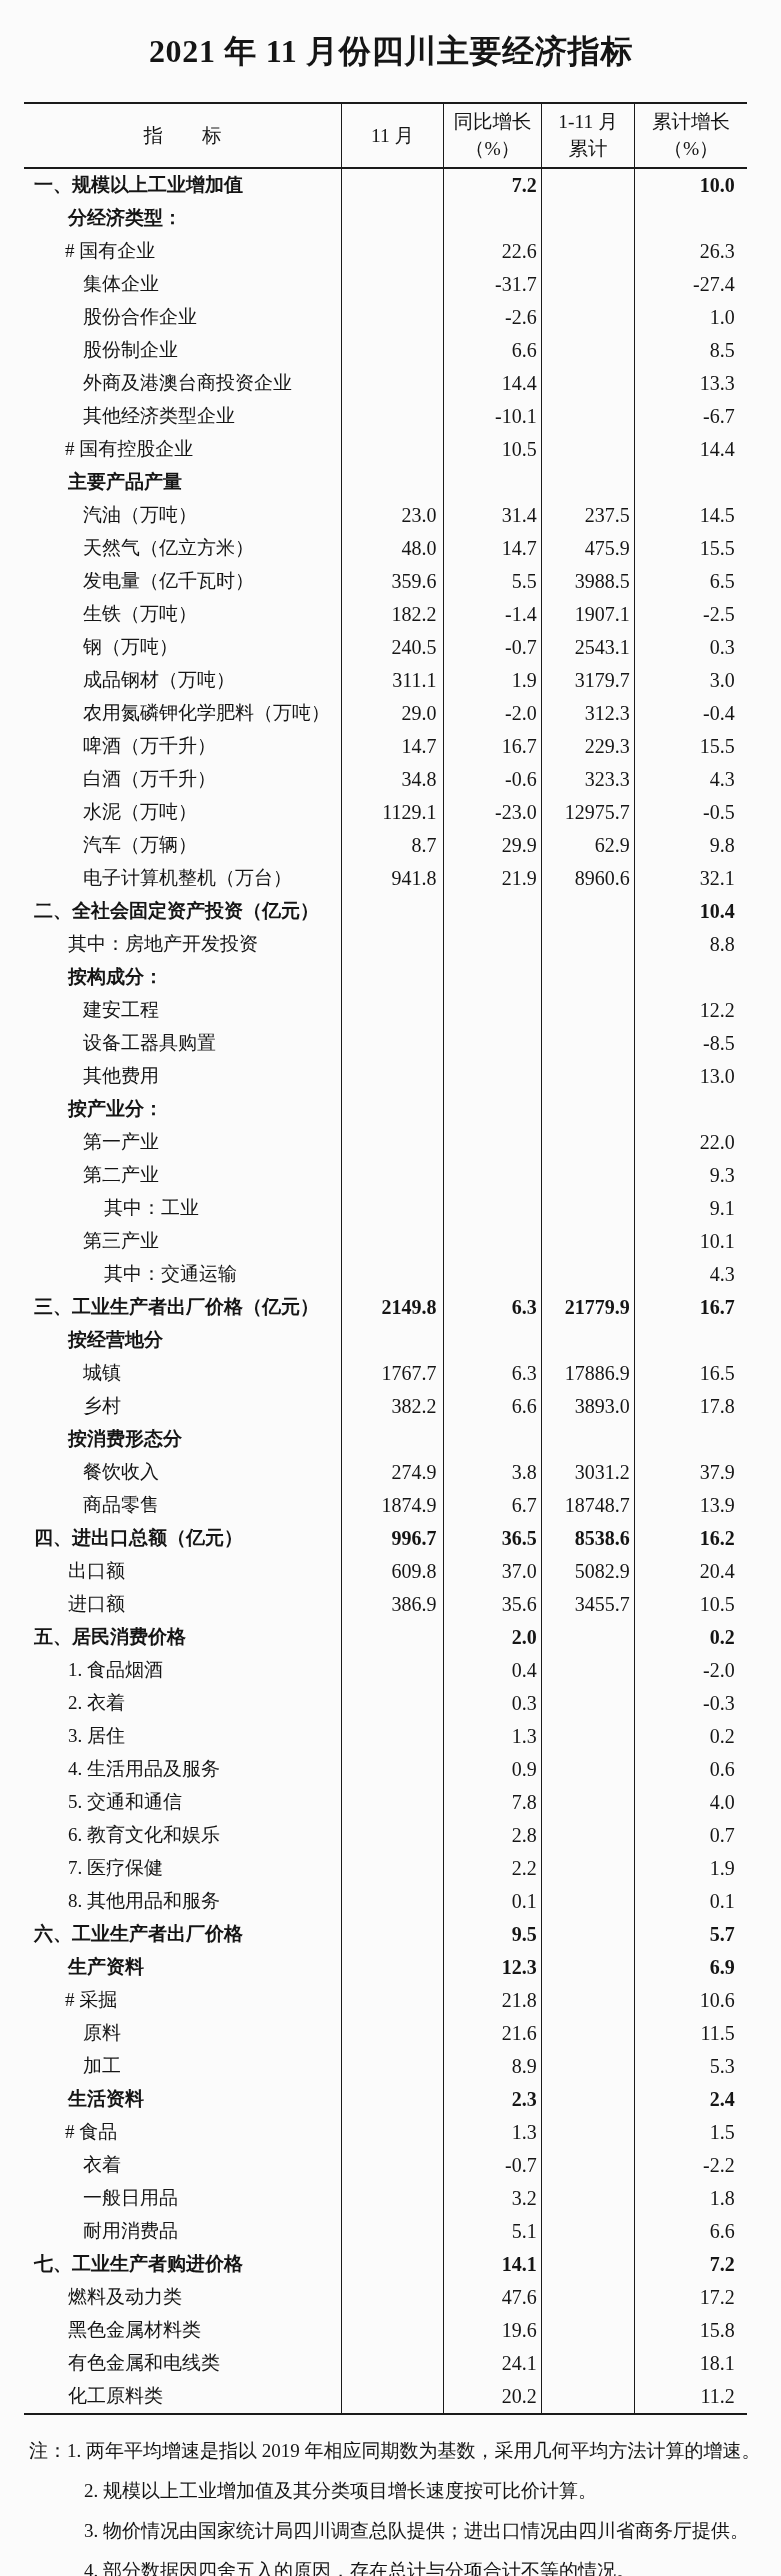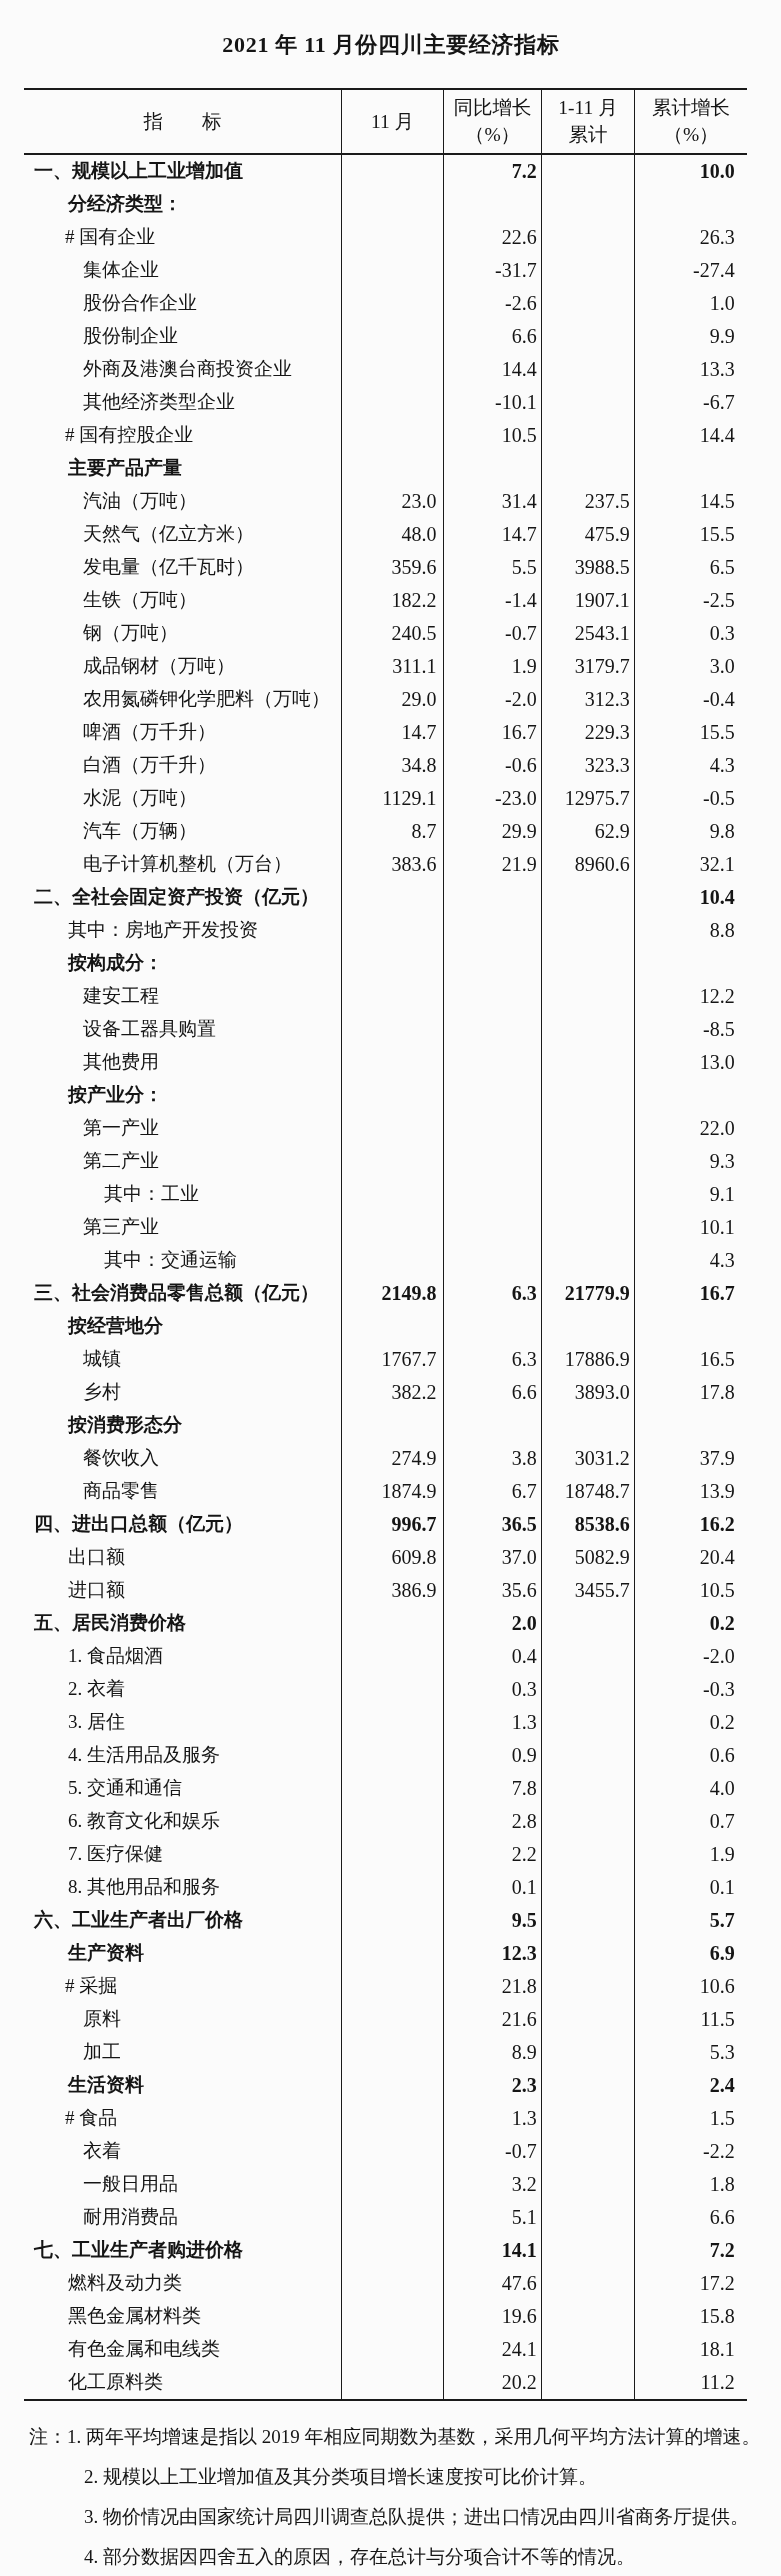--- a/index.html
+++ b/index.html
@@ -5,21 +5,21 @@
   html,body{margin:0;padding:0;}
   body{
     width:782px;height:2576px;
     background:#fbfbfb;color:#151515;
     font-family:"Liberation Serif","DejaVu Serif",serif;
     -webkit-font-smoothing:antialiased;
   }
   .title{
     margin:30px 0 0 0;
     text-align:center;
-    font-size:22px;
+    font-size:32px;
     font-weight:700;
     letter-spacing:0.7px;
   }
   .table{
     margin:27.5px 0 0 24px;
     width:723px;
     border-top:2.9px solid #1a1a1a;
     border-bottom:2.9px solid #1a1a1a;
   }
   .thead{
@@ -126,21 +126,21 @@
           <div class="c val v1"></div>
           <div class="c val v2">-2.6</div>
           <div class="c val v3"></div>
           <div class="c val v4">1.0</div>
         </div>
         <div class="row">
           <div class="c lab ind2">股份制企业</div>
           <div class="c val v1"></div>
           <div class="c val v2">6.6</div>
           <div class="c val v3"></div>
-          <div class="c val v4">9.9</div>
+          <div class="c val v4">8.5</div>
         </div>
         <div class="row">
           <div class="c lab ind2">外商及港澳台商投资企业</div>
           <div class="c val v1"></div>
           <div class="c val v2">14.4</div>
           <div class="c val v3"></div>
           <div class="c val v4">13.3</div>
         </div>
         <div class="row">
           <div class="c lab ind2">其他经济类型企业</div>
@@ -235,21 +235,21 @@
         </div>
         <div class="row">
           <div class="c lab ind2">汽车（万辆）</div>
           <div class="c val v1">8.7</div>
           <div class="c val v2">29.9</div>
           <div class="c val v3">62.9</div>
           <div class="c val v4">9.8</div>
         </div>
         <div class="row">
           <div class="c lab ind2">电子计算机整机（万台）</div>
-          <div class="c val v1">383.6</div>
+          <div class="c val v1">941.8</div>
           <div class="c val v2">21.9</div>
           <div class="c val v3">8960.6</div>
           <div class="c val v4">32.1</div>
         </div>
         <div class="row">
           <div class="c lab ind0 bold">二、全社会固定资产投资（亿元）</div>
           <div class="c val v1 bold"></div>
           <div class="c val v2 bold"></div>
           <div class="c val v3 bold"></div>
           <div class="c val v4 bold">10.4</div>
@@ -325,21 +325,21 @@
           <div class="c val v4">10.1</div>
         </div>
         <div class="row">
           <div class="c lab ind3">其中：交通运输</div>
           <div class="c val v1"></div>
           <div class="c val v2"></div>
           <div class="c val v3"></div>
           <div class="c val v4">4.3</div>
         </div>
         <div class="row">
-          <div class="c lab ind0 bold">三、社会消费品零售总额（亿元）</div>
+          <div class="c lab ind0 bold">三、工业生产者出厂价格（亿元）</div>
           <div class="c val v1 bold">2149.8</div>
           <div class="c val v2 bold">6.3</div>
           <div class="c val v3 bold">21779.9</div>
           <div class="c val v4 bold">16.7</div>
         </div>
         <div class="row">
           <div class="c lab ind1 bold">按经营地分</div>
           <div class="c val v1"></div>
           <div class="c val v2"></div>
           <div class="c val v3"></div>

